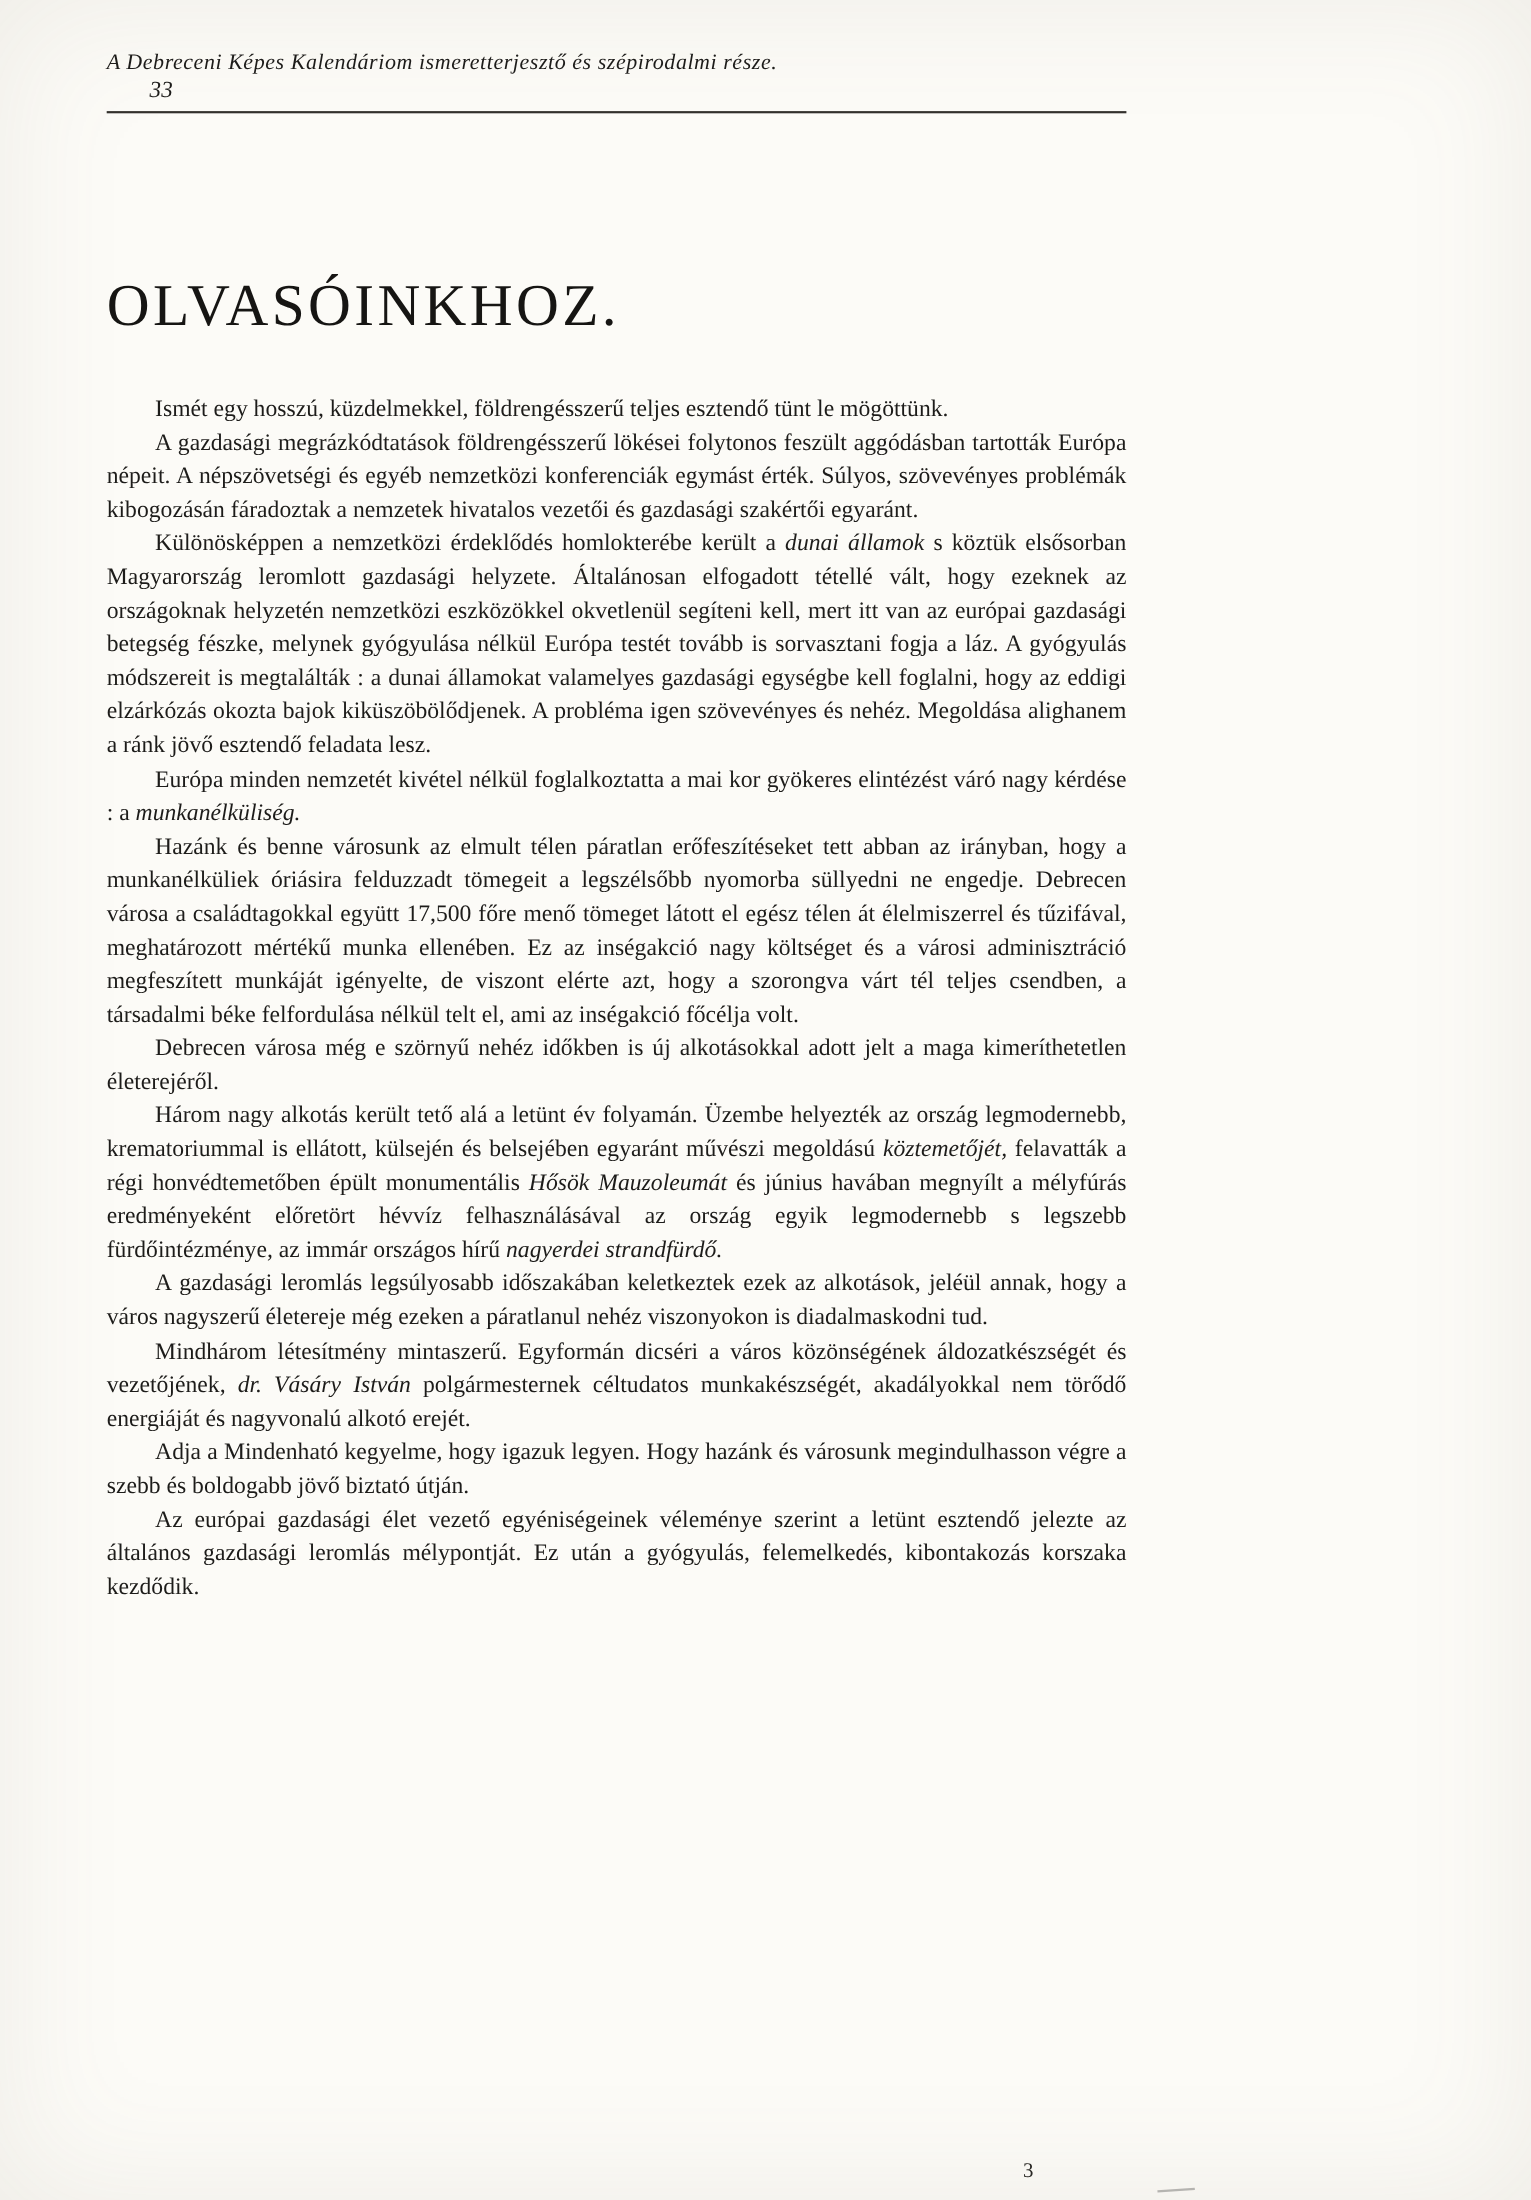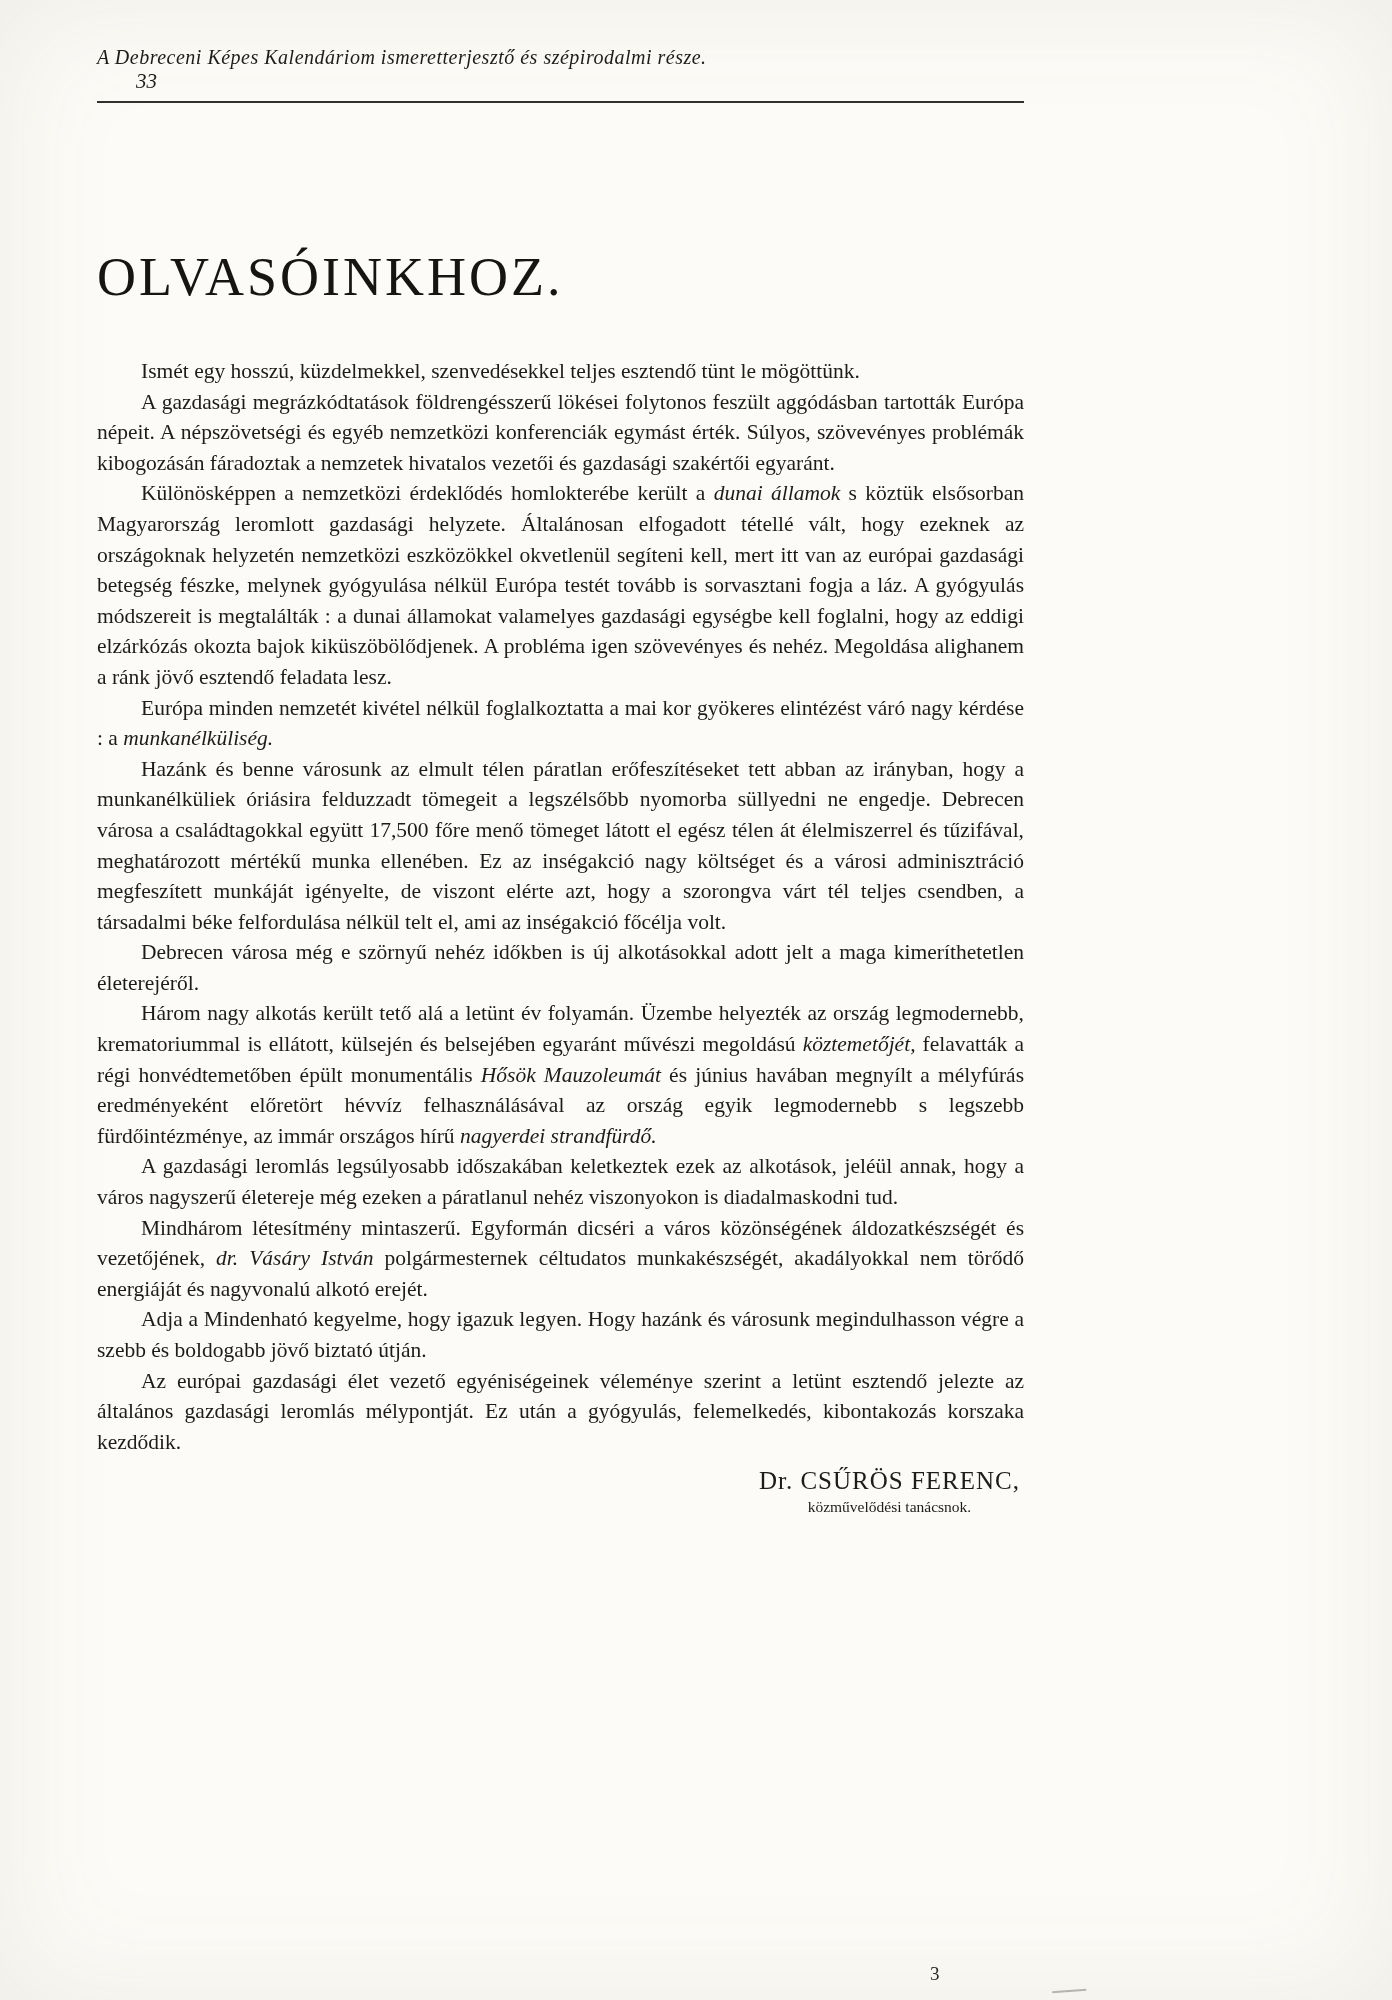--- a/index.html
+++ b/index.html
@@ -107,38 +107,32 @@
   <div class="content">
 
     <div class="running-head">
       <div class="head-title">A Debreceni Képes Kalendáriom ismeretterjesztő és szépirodalmi része.</div>
       <div class="head-page">33</div>
     </div>
 
     <h1 class="page-title">OLVASÓINKHOZ.</h1>
 
     <div class="body-text">
-        <p><span>Ismét egy hosszú, küzdelmekkel, szenvedésekkel teljes esztendő tünt le mögöttünk.</span></p>
+        <p><span>Ismét egy hosszú, küzdelmekkel, földrengésszerű teljes esztendő tünt le mögöttünk.</span></p>
         <p><span>A gazdasági megrázkódtatások földrengésszerű lökései folytonos feszült aggódásban tartották Európa népeit. A népszövetségi és egyéb nemzetközi konferenciák egymást érték. Súlyos, szövevényes problémák kibogozásán fáradoztak a nemzetek hivatalos vezetői és gazdasági szakértői egyaránt.</span></p>
         <p><span>Különösképpen a nemzetközi érdeklődés homlokterébe került a </span><em>dunai államok</em><span> s köztük elsősorban Magyarország leromlott gazdasági helyzete. Általánosan elfogadott tétellé vált, hogy ezeknek az országoknak helyzetén nemzetközi eszközökkel okvetlenül segíteni kell, mert itt van az európai gazdasági betegség fészke, melynek gyógyulása nélkül Európa testét tovább is sorvasztani fogja a láz. A gyógyulás módszereit is megtalálták : a dunai államokat valamelyes gazdasági egységbe kell foglalni, hogy az eddigi elzárkózás okozta bajok kiküszöbölődjenek. A probléma igen szövevényes és nehéz. Megoldása alighanem a ránk jövő esztendő feladata lesz.</span></p>
         <p><span>Európa minden nemzetét kivétel nélkül foglalkoztatta a mai kor gyökeres elintézést váró nagy kérdése : a </span><em>munkanélküliség.</em></p>
         <p><span>Hazánk és benne városunk az elmult télen páratlan erőfeszítéseket tett abban az irányban, hogy a munkanélküliek óriásira felduzzadt tömegeit a legszélsőbb nyomorba süllyedni ne engedje. Debrecen városa a családtagokkal együtt 17,500 főre menő tömeget látott el egész télen át élelmiszerrel és tűzifával, meghatározott mértékű munka ellenében. Ez az inségakció nagy költséget és a városi adminisztráció megfeszített munkáját igényelte, de viszont elérte azt, hogy a szorongva várt tél teljes csendben, a társadalmi béke felfordulása nélkül telt el, ami az inségakció főcélja volt.</span></p>
         <p><span>Debrecen városa még e szörnyű nehéz időkben is új alkotásokkal adott jelt a maga kimeríthetetlen életerejéről.</span></p>
         <p><span>Három nagy alkotás került tető alá a letünt év folyamán. Üzembe helyezték az ország legmodernebb, krematoriummal is ellátott, külsején és belsejében egyaránt művészi megoldású </span><em>köztemetőjét,</em><span> felavatták a régi honvédtemetőben épült monumentális </span><em>Hősök Mauzoleumát</em><span> és június havában megnyílt a mélyfúrás eredményeként előretört hévvíz felhasználásával az ország egyik legmodernebb s legszebb fürdőintézménye, az immár országos hírű </span><em>nagyerdei strandfürdő.</em></p>
         <p><span>A gazdasági leromlás legsúlyosabb időszakában keletkeztek ezek az alkotások, jeléül annak, hogy a város nagyszerű életereje még ezeken a páratlanul nehéz viszonyokon is diadalmaskodni tud.</span></p>
         <p><span>Mindhárom létesítmény mintaszerű. Egyformán dicséri a város közönségének áldozatkészségét és vezetőjének, </span><em>dr. Vásáry István</em><span> polgármesternek céltudatos munkakészségét, akadályokkal nem törődő energiáját és nagyvonalú alkotó erejét.</span></p>
         <p><span>Adja a Mindenható kegyelme, hogy igazuk legyen. Hogy hazánk és városunk megindulhasson végre a szebb és boldogabb jövő biztató útján.</span></p>
         <p><span>Az európai gazdasági élet vezető egyéniségeinek véleménye szerint a letünt esztendő jelezte az általános gazdasági leromlás mélypontját. Ez után a gyógyulás, felemelkedés, kibontakozás korszaka kezdődik.</span></p>
       </div>
 
-    <div class="signature">
-      <div class="sig-inner">
-        <div class="sig-name">Dr. CSŰRÖS FERENC,</div>
-        <div class="sig-role">közművelődési tanácsnok.</div>
-      </div>
-    </div>
 
   </div>
 
   <div class="sheet-mark">3</div>
 
   <div class="pen-mark"></div>
 </div>
 
 </body></html>

